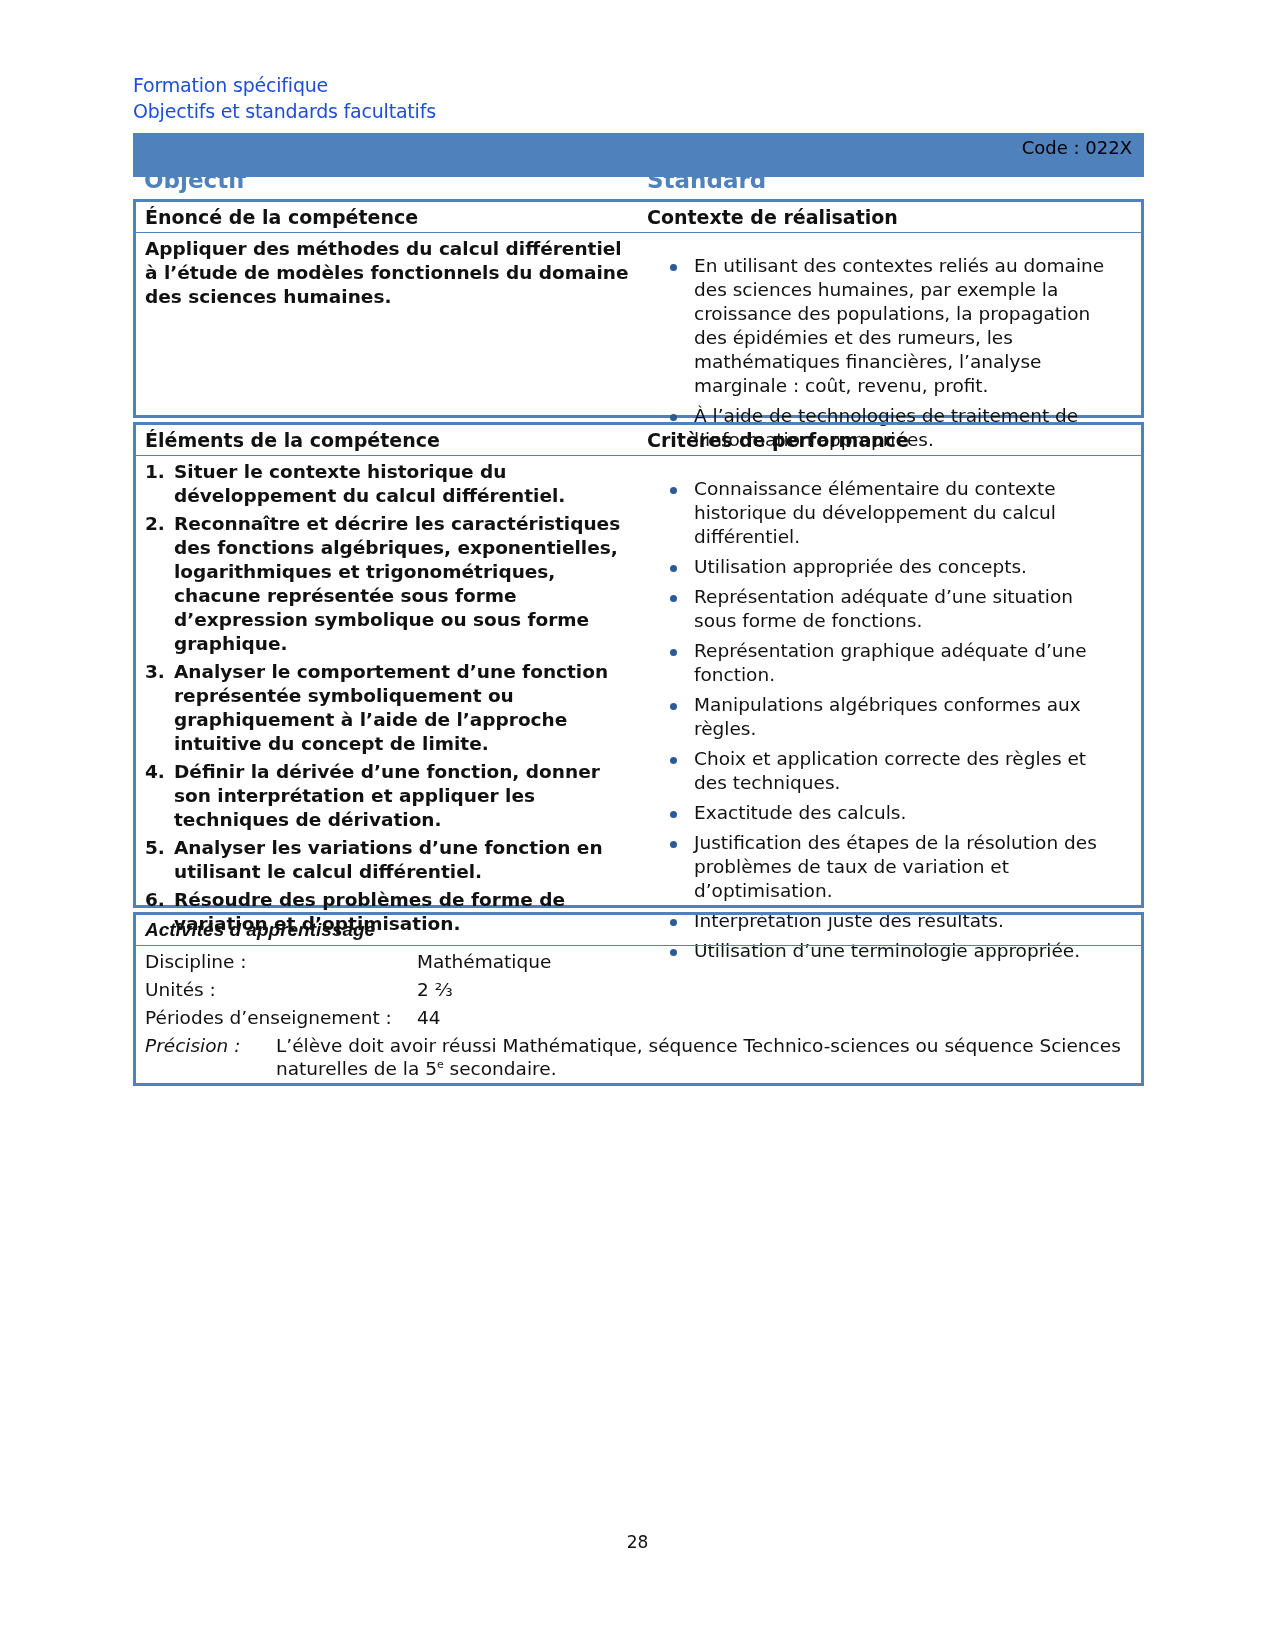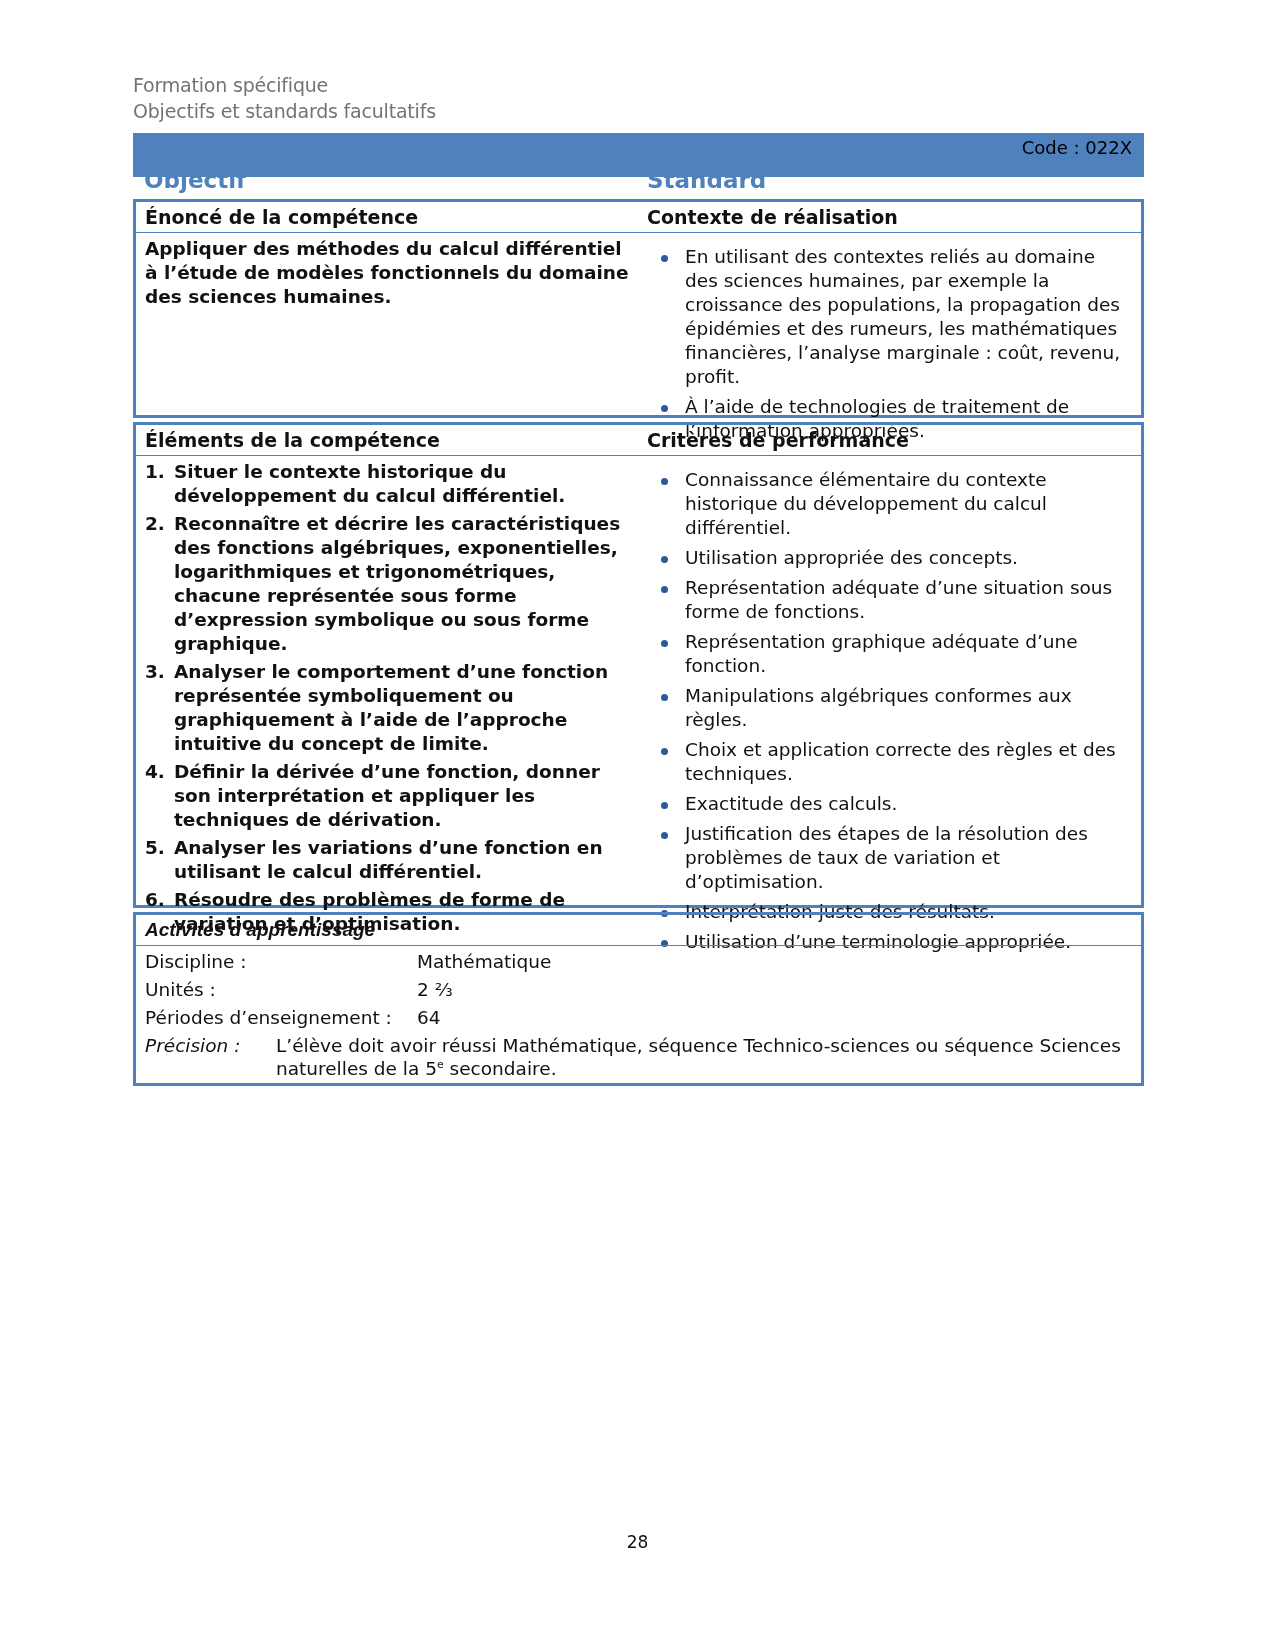--- a/index.html
+++ b/index.html
@@ -2,21 +2,21 @@
 <html><head>
   <meta charset="utf-8">
   <style>
     html, body { margin: 0; padding: 0; background: #ffffff; }
     body {
       width: 1275px; height: 1650px; position: relative; overflow: hidden;
       font-family: "DejaVu Sans", sans-serif; color: #111111;
     }
     .page-header {
       position: absolute; left: 133px; top: 72px;
-      color: #737373; font-size: 19px; line-height: 26px;
+      color: #1d4ed8; font-size: 19px; line-height: 26px;
       font-family: "DejaVu Sans", sans-serif; font-weight: normal;
       letter-spacing: -0.2px;
     }
     .code-bar {
       position: absolute; left: 133px; top: 133px; width: 1011px; height: 44px;
       background: #4f81bd; color: #000000; font-size: 18px; line-height: 30px;
       text-align: right; box-sizing: border-box; padding-right: 12px;
     }
     .col-heads {
       position: absolute; left: 133px; top: 163px; width: 1011px; height: 38px;
@@ -35,21 +35,21 @@
       position: relative; height: 30px; border-bottom: 1px solid #4f81bd;
       font-weight: bold; font-size: 19px; line-height: 30px; padding-left: 39px;
     }
     .box-head .h-left { position: absolute; left: 9px; top: 0; }
     .box-head .h-right { position: absolute; left: 511px; top: 0; }
     .box-body { position: relative; }
     .col-left { position: absolute; left: 9px; top: 4px; width: 490px; font-weight: bold; }
     .col-right { position: absolute; left: 511px; top: 4px; width: 490px; }
 
     .para { font-size: 18.5px; line-height: 24px; margin: 0; }
-    ul.bullets { list-style: none; margin: 8px; padding: 0; }
+    ul.bullets { list-style: none; margin: 17px; padding: 0; }
     ul.bullets li {
       position: relative; padding-left: 30px; font-size: 18.5px; line-height: 24px;
       margin-bottom: 6px;
     }
     ul.bullets li .bullet {
       position: absolute; left: 6px; top: 10px; width: 7px; height: 7px; border-radius: 50%;
       background: #2a5a9a;
     }
     ol.nums { list-style: none; margin: 0; padding: 0; }
     ol.nums li {
@@ -147,21 +147,21 @@
     <div class="act-row">
       <span class="act-label">Discipline :</span>
       <span class="act-value">Mathématique</span>
     </div>
     <div class="act-row">
       <span class="act-label">Unités :</span>
       <span class="act-value">2 ⅔</span>
     </div>
     <div class="act-row">
       <span class="act-label">Périodes d’enseignement :</span>
-      <span class="act-value">64</span>
+      <span class="act-value">44</span>
     </div>
     <div class="prec-row">
       <span class="prec-label">Précision :</span>
       <span class="prec-value"><span>L’élève doit avoir réussi Mathématique, séquence Technico-sciences ou séquence Sciences naturelles de la 5</span><sup>e</sup><span> secondaire.</span></span>
     </div>
   </div>
 </div>
 
 <div class="page-number">28</div>
 

